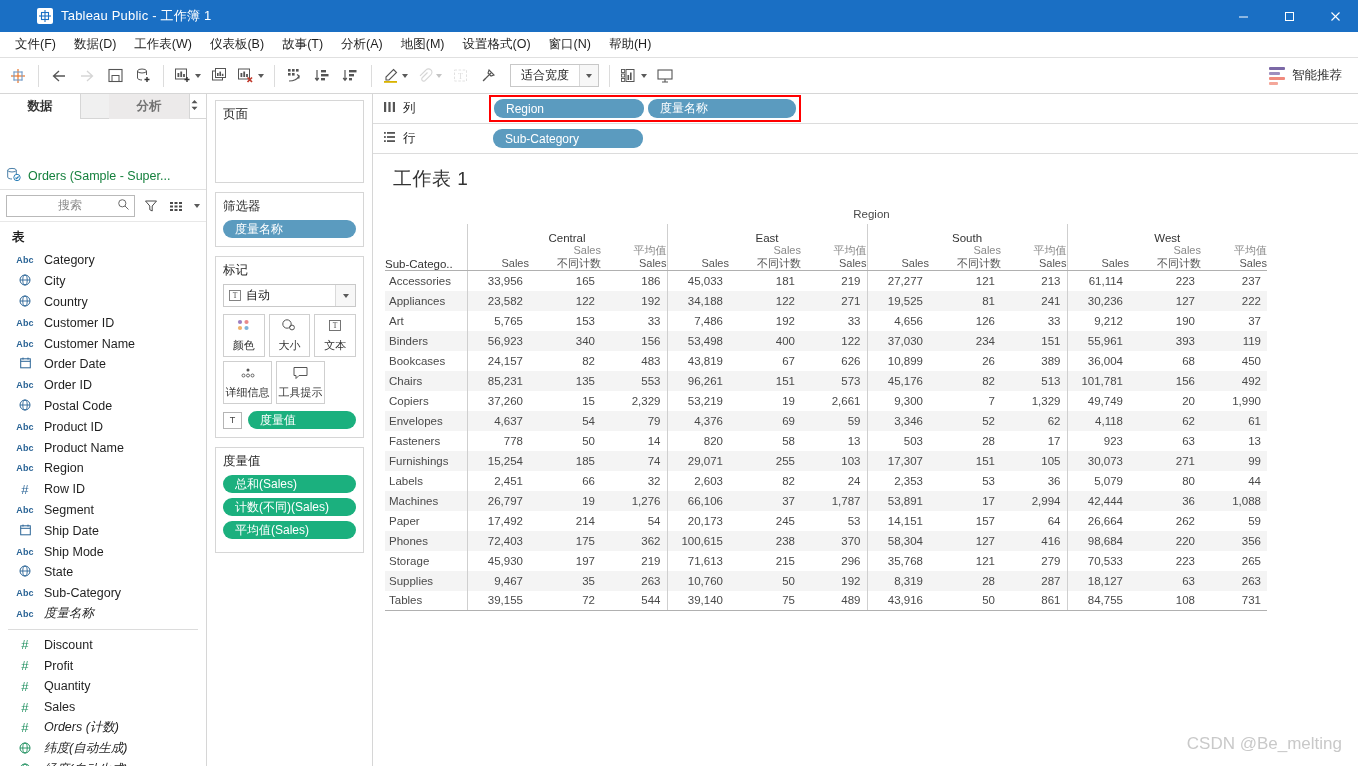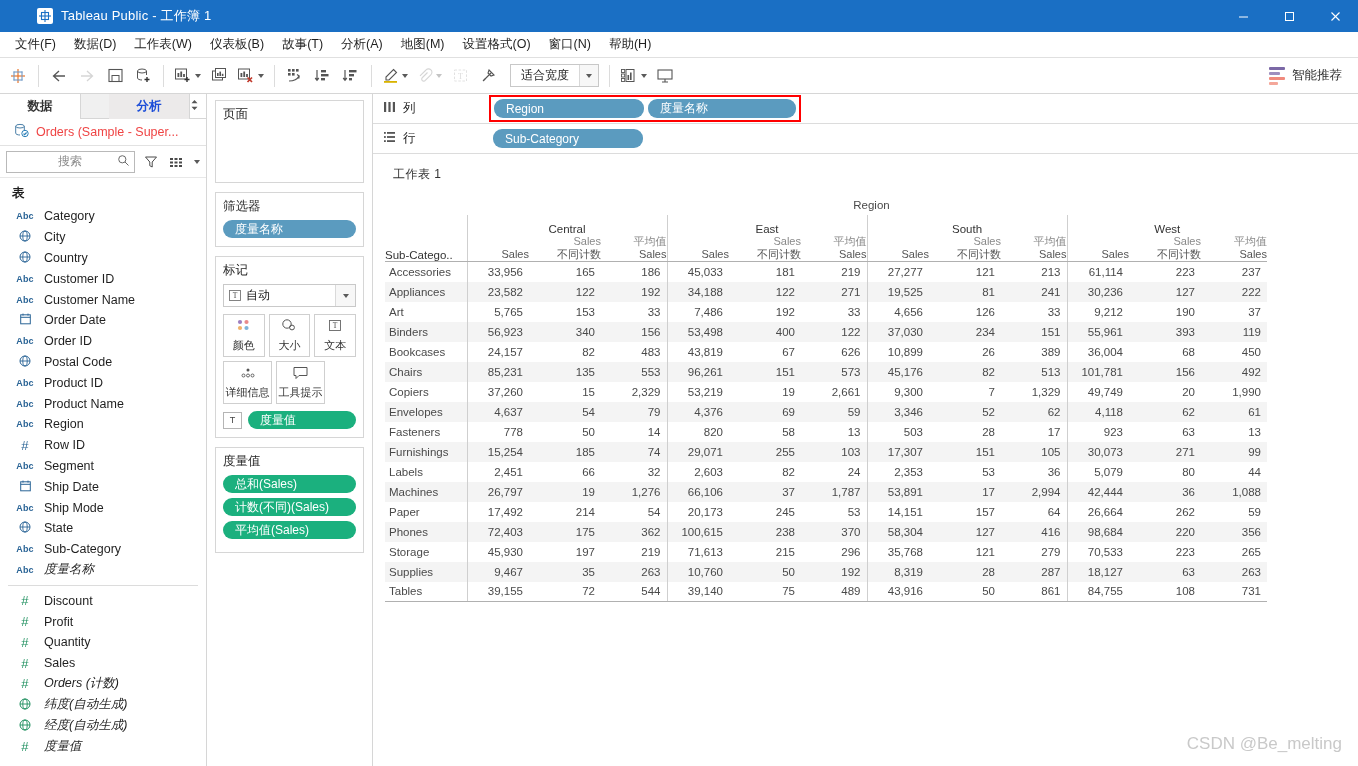--- a/index.html
+++ b/index.html
@@ -70,24 +70,24 @@
   
   .body { display: flex; height: 672px; background: #ffffff; }
 
   
   .leftpane { width: 207px; border-right: 1px solid #d6d6d6; background: #fff; display:flex; flex-direction:column; }
   .lp-tabs { display: flex; height: 25px; border-bottom: 1px solid #d6d6d6; background:#f0f0f0;font-weight:bold; }
   .lp-tab {
     display:flex; align-items:center; justify-content:center; font-size: 12.5px; color:#333;
     width: 96px; height: 25px; background:#fff; border-right:1px solid #d6d6d6;
   }
-  .lp-tab.inactive { background:#eceaea; color:#1d4ed8;margin-left:28px; }
+  .lp-tab.inactive { background:#eceaea; color:#737373;margin-left:28px; }
   .lp-tabs .spacer { flex:1; background:#fff; display:flex; align-items:center; justify-content:flex-end; padding-right:7px;}
-  .ds-row { display:flex; align-items:center; gap:7px; height: 27px; padding-left:14px; font-size:12.5px; color:#ef4444;
-            border-bottom:1px solid #e2e2e2; }
+  .ds-row { display:flex; align-items:center; gap:7px; height: 27px; padding-left:6px; font-size:12.5px; color:#15803d;
+            border-bottom:1px solid #e2e2e2;margin-top:44px; }
   .search-row { display:flex; align-items:center; height:32px; padding:0 6px; gap:6px; border-bottom:1px solid #e8e8e8;}
   .search-box {
     flex:1; height:22px; border:1px solid #b9b9b9; background:#fff; display:flex; align-items:center;
     padding:0 4px 0 7px; font-size:12px; color:#8b8b8b; position:relative;
   }
   .search-box .sb-txt { flex:1;margin-left:44px; }
   .icon-btn { width:19px; height:20px; display:flex; align-items:center; justify-content:center; color:#4a4a4a;}
   .fld-list { flex:1; overflow:hidden; padding-top:4px; }
   .sec-hdr { font-size:12.5px; color:#1f1f1f; padding: 3px 0 4px 12px; font-weight:600;}
   .fld {
@@ -133,21 +133,21 @@
   
   .sheet { flex:1; display:flex; flex-direction:column; background:#fff; min-width:0; }
   .shelf-row { display:flex; align-items:center; height:30px; border-bottom:1px solid #dcdcdc; background:#fff; }
   .shelf-lbl { width:110px; display:flex; align-items:center; gap:7px; padding-left:10px; font-size:12.5px; color:#1f1f1f; flex:none; }
   .shelf-drop { flex:1; display:flex; align-items:center; gap:4px; padding-left:6px; height:30px; }
   .shelf-hl { border:2px solid #ff0000; padding:2px 3px; display:flex; gap:4px; align-items:center; }
   .shelf-pill { width:150px; justify-content:flex-start; height:19px; }
   .shelf-pill.wide { width:148px; }
 
   .canvas { flex:1; background:#fff; position:relative; overflow:hidden; padding-left:12px; }
-  .ws-title { font-size:12px; color:#333; padding: 12px 0 0 8px; letter-spacing:.5px; }
+  .ws-title { font-size:19px; color:#333; padding: 12px 0 0 8px; letter-spacing:.5px; }
 
   
   .xtab { margin-top: 16px; font-size: 11.5px; color:#333; }
   .xt-regionlbl { text-align:center; color:#4a4a4a; font-size:11.5px; padding-bottom: 4px;}
   table.xt { border-collapse: collapse; }
   table.xt td, table.xt th { font-weight: normal; padding: 0; }
   .h-region { text-align:center; color:#333; font-size:11.5px; height:20px; vertical-align:bottom; padding-bottom:4px;}
   .h-sub { color:#8a8a8a; font-size:11px; text-align:right; vertical-align:bottom; padding: 0 6px 1px 6px; line-height:13px; }
   .h-sub .l2 { color:#555; }
   .h-corner { text-align:left; vertical-align:bottom; color:#333; font-size:11.5px; padding: 0 6px 1px 4px; }

